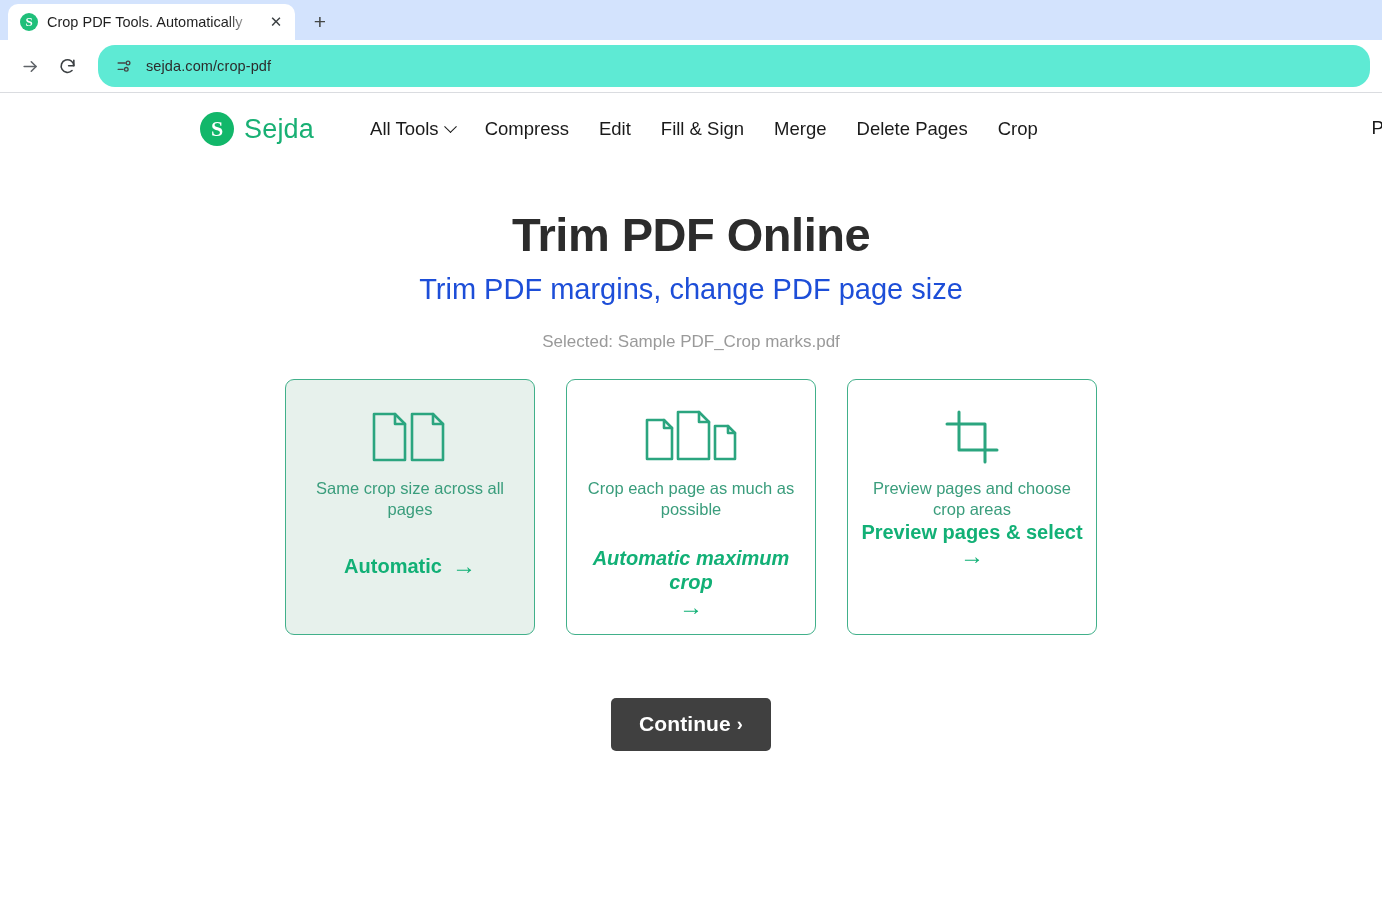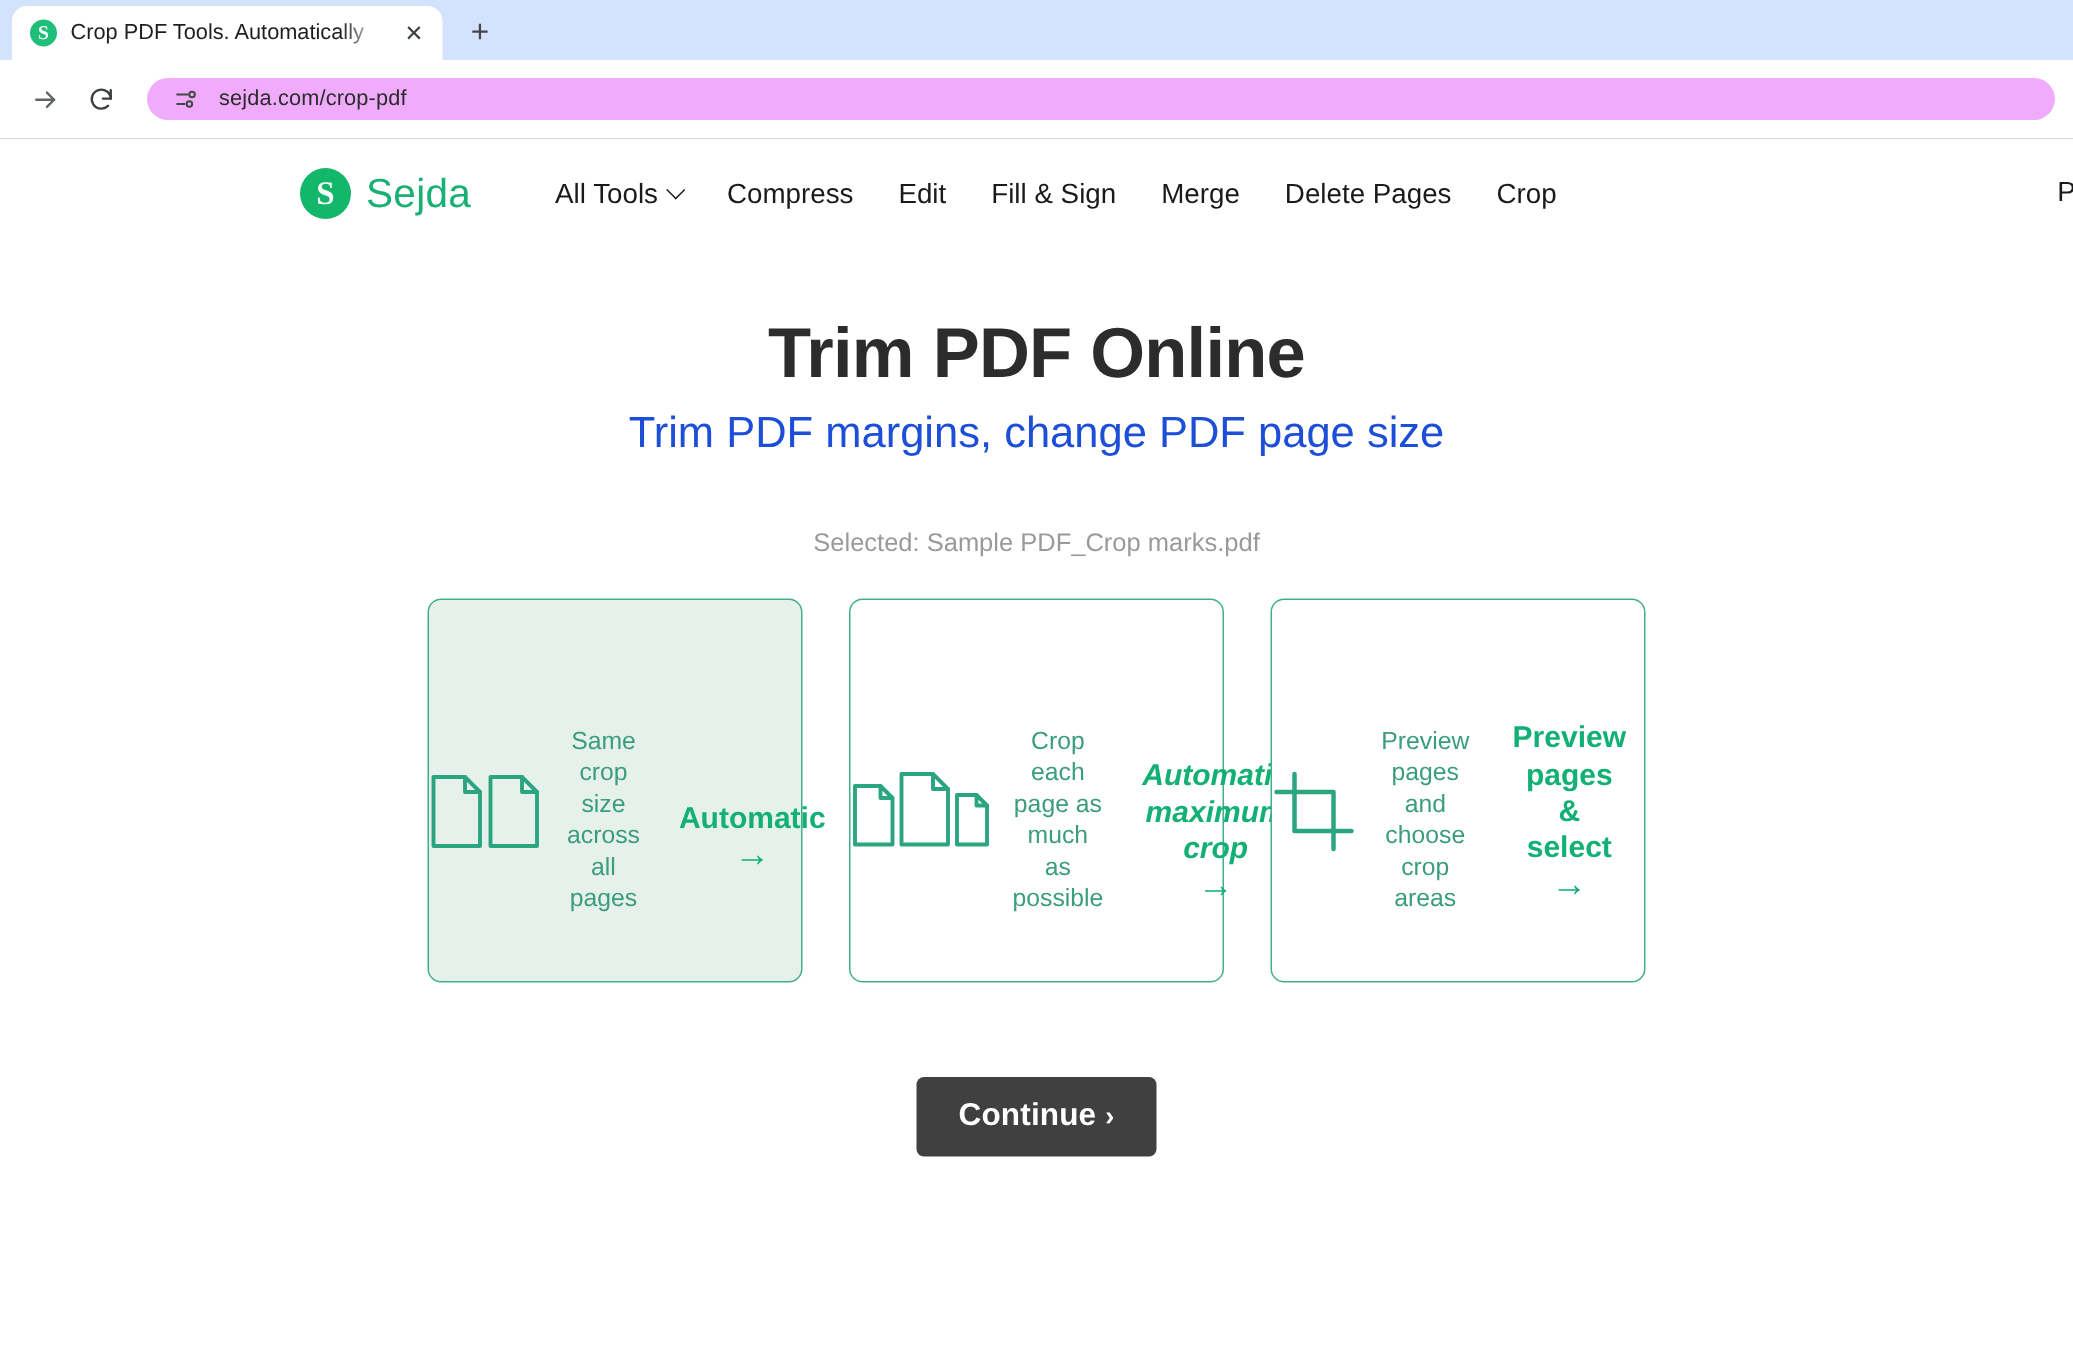--- a/index.html
+++ b/index.html
@@ -77,22 +77,22 @@
   }
   .nav-btn {
     width: 32px; height: 32px;
     display: flex; align-items: center; justify-content: center;
     border-radius: 50%;
     cursor: pointer;
     color: #5f6368;
   }
   #omnibox {
     flex: 1 1 auto;
-    height: 28px;
-    background: #f0abfc;
+    height: 42px;
+    background: #5eead4;
     border-radius: 17px;
     display: flex;
     align-items: center;
     padding: 0 14px;
     gap: 10px;
     margin-left: 10px;
     cursor: text;
   }
   #site-info-icon {
     width: 24px; height: 24px;
@@ -185,21 +185,21 @@
   }
   #page-subtitle {
     font-size: 29px;
     color: #1d4ed8;
     margin-top: 11px;
     font-weight: 400;
   }
   #selected-file {
     font-size: 17px;
     color: #9a9a9a;
-    margin-top: 46px;
+    margin-top: 26px;
   }
 
   #choose-label {
     text-align: center;
     font-size: 20px;
     font-weight: 700;
     color: #2c2c2c;
     margin-top: 53px;
   }
 
@@ -209,21 +209,21 @@
     gap: 31px;
     margin-top: 27px;
   }
   .option-card {
     width: 250px;
     height: 256px;
     border: 1.5px solid #41b08a;
     border-radius: 9px;
     background: #ffffff;
     display: flex;
-    flex-direction: row;
+    flex-direction: column;
     align-items: center;
     padding-top: 28px;
     cursor: pointer;
     position: relative;
   }
   .option-card.selected { background: #e7f1ec; }
   .card-icon {
     height: 58px;
     display: flex; align-items: center; justify-content: center;
   }

